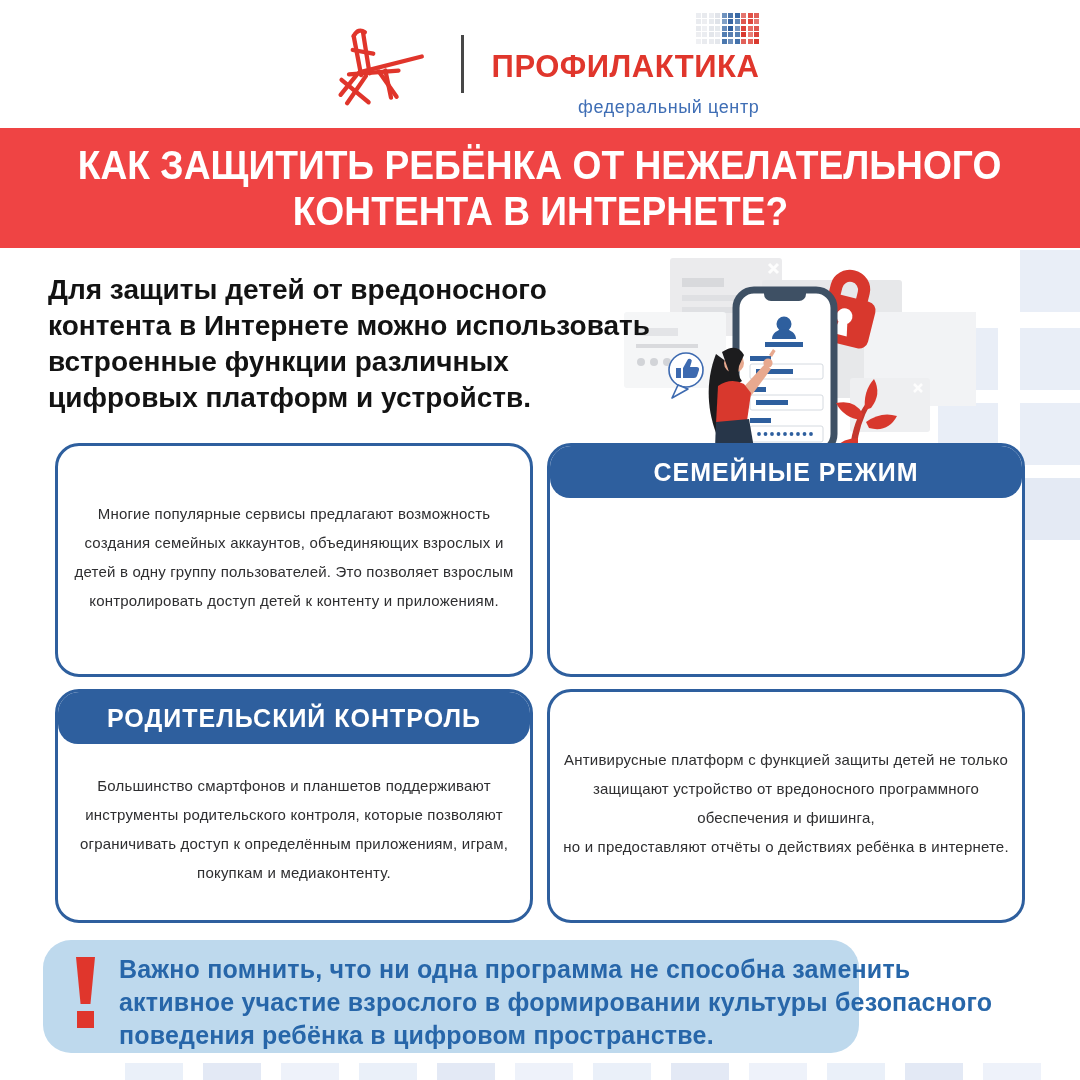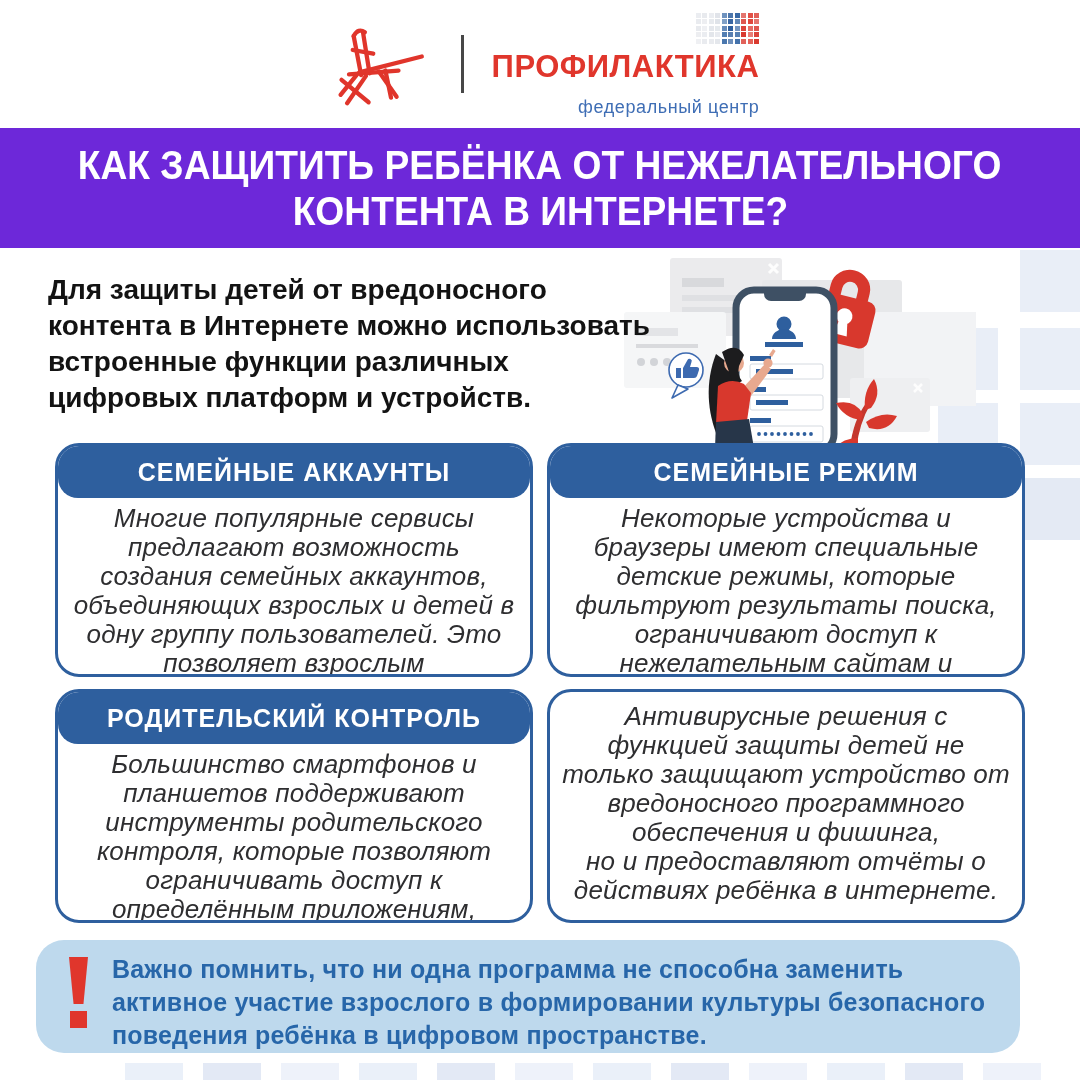--- a/index.html
+++ b/index.html
@@ -18,21 +18,21 @@
   .chair-logo svg{width:112px;height:84px;display:block;}
   .header-divider{width:3px;height:58px;background:#474747;}
   .logo-block{display:flex;flex-direction:column;align-items:flex-end;}
   .logo-grid{display:grid;grid-template-columns:repeat(10,5px);grid-auto-rows:5px;gap:1.5px;margin-bottom:7px;}
   .logo-grid div{width:5px;height:5px;}
   .org-name{font-size:31px;font-weight:800;color:#E0362C;letter-spacing:.5px;line-height:1;}
   .org-sub{font-size:18px;color:#3F6EB5;margin-top:16px;letter-spacing:.6px;line-height:1;}
 
   
   .banner{
-    position:absolute;top:128px;left:0;width:1080px;height:120px;background:#6d28d9;
+    position:absolute;top:128px;left:0;width:1080px;height:120px;background:#ef4444;
     display:flex;flex-direction:column;align-items:center;justify-content:center;
     color:#fff;z-index:3;
   }
   .banner-line{font-size:40px;font-weight:800;line-height:46px;transform:scaleX(.93);transform-origin:center;white-space:nowrap;}
 
   
   .intro{
     position:absolute;left:48px;top:272px;width:610px;
     font-size:28px;font-weight:700;line-height:36px;color:#131313;
     white-space:pre-line;margin:0;z-index:2;
@@ -58,27 +58,27 @@
     border:3px solid #2E5F9E;border-radius:24px;background:#fff;overflow:hidden;
     height:234px;display:flex;flex-direction:column;
   }
   .card-title{
     height:52px;flex:none;background:#2E5F9E;border-radius:0 0 20px 20px;
     color:#fff;display:flex;align-items:center;justify-content:center;
     font-size:25px;font-weight:700;letter-spacing:1px;margin:0;
   }
   .card-body{
     flex:1;display:flex;align-items:center;justify-content:center;text-align:center;
-    font-size:26px;line-height:29px;color:#2e2e30;letter-spacing:.2px;
-    margin:0;padding:6px 12px 12px;white-space:pre-line;font-style:italic;
+    font-size:15px;line-height:29px;color:#2e2e30;letter-spacing:.2px;
+    margin:0;padding:6px 12px 12px;white-space:pre-line;
   }
 
   
   .note{
-    position:absolute;left:36px;top:940px;width:984px;height:113px;
+    position:absolute;left:43px;top:940px;width:816px;height:113px;
     background:#BED9ED;border-radius:28px;z-index:2;
   }
   .note-excl{position:absolute;left:33px;top:17px;width:20px;}
   .excl-bar{width:19px;height:47px;background:#E0362C;clip-path:polygon(0 0,100% 0,76% 100%,24% 100%);}
   .excl-dot{width:17px;height:17px;background:#E0362C;margin:7px 0 0 1px;}
   .note-text{
     position:absolute;left:76px;top:13px;width:890px;margin:0;
     font-size:25px;font-weight:700;color:#2766A9;line-height:33px;letter-spacing:.2px;
   }
 </style>
@@ -263,33 +263,31 @@
       <path d="M249 170 q-17 -2 -25 -17 q19 -4 27 11 z" fill="#D8382D"></path>
       <path d="M253 160 q-2 -19 9 -31 q8 15 -3 29 z" fill="#D8382D"></path>
       <path d="M254 172 q15 -11 31 -6 q-9 17 -28 12 z" fill="#D8382D"></path>
       <path d="M246 188 q-15 0 -23 10 l23 0 z" fill="#D8382D"></path>
     </g>
   </svg>
 </div>
 
 <section class="cards">
   <article class="card">
-    <h2 class="card-title">СЕМЕЙНЫЕ АККАУНТЫ</h2>
     <p class="card-body">Многие популярные сервисы предлагают возможность создания семейных аккаунтов, объединяющих взрослых и детей в одну группу пользователей. Это позволяет взрослым контролировать доступ детей к контенту и приложениям.</p>
   </article>
   <article class="card">
     <h2 class="card-title">СЕМЕЙНЫЕ РЕЖИМ</h2>
-    <p class="card-body">Некоторые устройства и браузеры имеют специальные детские режимы, которые фильтруют результаты поиска, ограничивают доступ к нежелательным сайтам и позволяют выбирать категории просматриваемого контента.</p>
   </article>
   <article class="card">
     <h2 class="card-title">РОДИТЕЛЬСКИЙ КОНТРОЛЬ</h2>
     <p class="card-body">Большинство смартфонов и планшетов поддерживают инструменты родительского контроля, которые позволяют ограничивать доступ к определённым приложениям, играм, покупкам и медиаконтенту.</p>
   </article>
   <article class="card">
-    <p class="card-body">Антивирусные решения с функцией защиты детей не только защищают устройство от вредоносного программного обеспечения и фишинга,
+    <p class="card-body">Антивирусные платформ с функцией защиты детей не только защищают устройство от вредоносного программного обеспечения и фишинга,
 но и предоставляют отчёты о действиях ребёнка в интернете.</p>
   </article>
 </section>
 
 <aside class="note">
   <div class="note-excl">
     <div class="excl-bar"></div>
     <div class="excl-dot"></div>
   </div>
   <p class="note-text">Важно помнить, что ни одна программа не способна заменить активное участие взрослого в формировании культуры безопасного поведения ребёнка в цифровом пространстве.</p>

